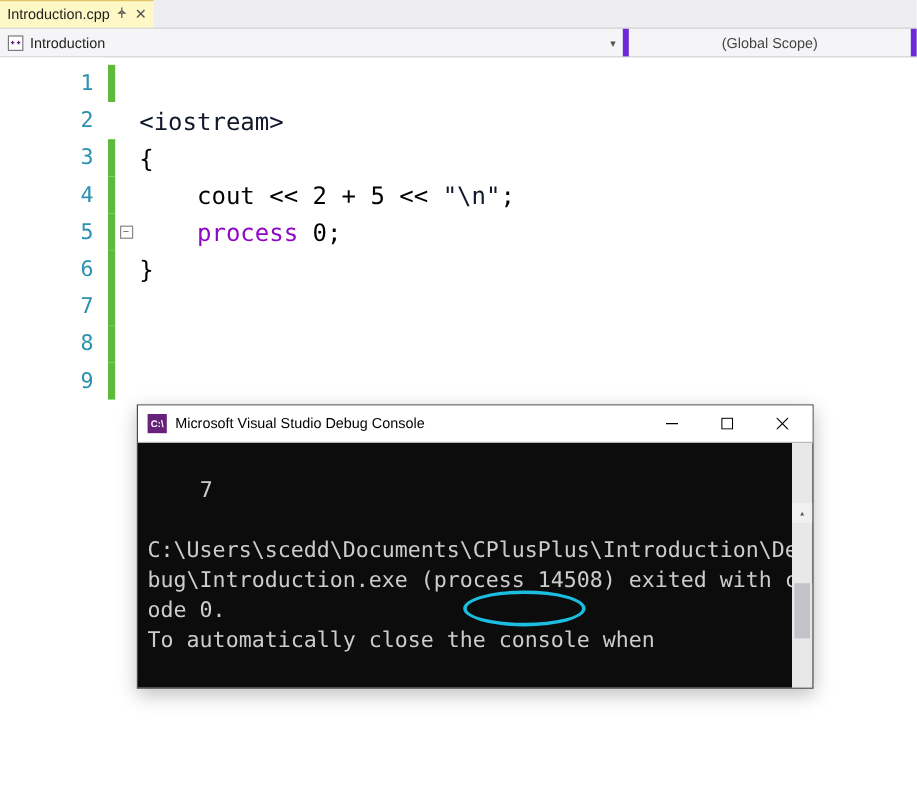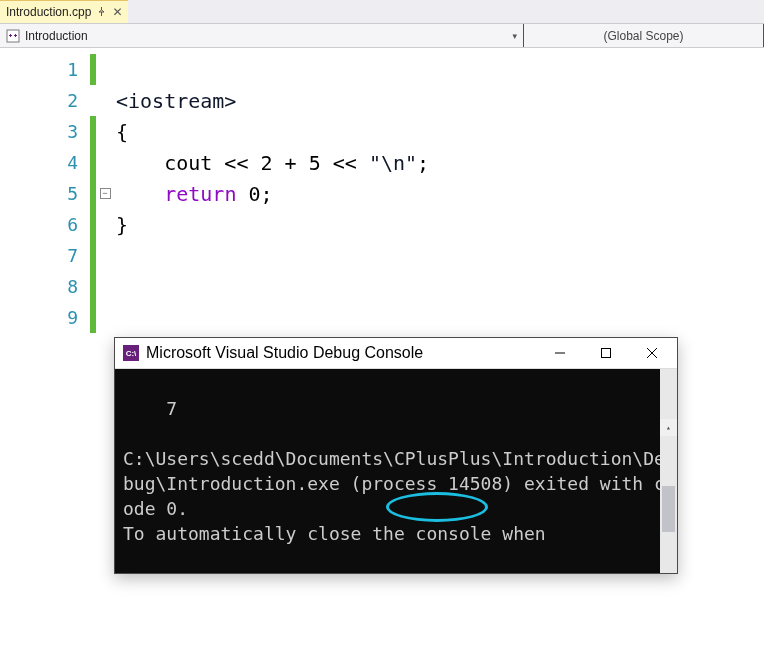--- a/index.html
+++ b/index.html
@@ -38,21 +38,21 @@
   display: flex;
   align-items: stretch;
 }
 .bc-item {
   display: flex;
   align-items: center;
   padding: 0 6px;
   font-size: 12px;
   color: #1e1e1e;
   gap: 5px;
-  border-right: 1px solid #6d28d9;
+  border-right: 5px solid #6d28d9;
   flex: 1;
   justify-content: space-between;
 }
 .bc-item.scope {
   flex: 0 0 240px;
   justify-content: center;
   color: #444;
 }
 .bc-icon {
   width: 14px; height: 14px;
@@ -161,21 +161,21 @@
   color: #fff;
   font-size: 8px;
   font-weight: bold;
   display: inline-flex;
   align-items: center;
   justify-content: center;
   margin-right: 7px;
 }
 .console-title-text {
   flex: 1;
-  font-size: 16px;
+  font-size: 12px;
   color: #000;
 }
 .console-btn {
   width: 46px;
   height: 29px;
   display: inline-flex;
   align-items: center;
   justify-content: center;
   font-size: 13px;
   font-family: "Segoe UI", sans-serif;
@@ -294,21 +294,21 @@
       <div class="f"></div>
       <div class="f"></div>
       <div class="f"></div>
       <div class="f"></div>
     </div>
   <div class="code" id="codearea">
       <div class="line"></div>
       <div class="line"><span class="c-string">&lt;iostream&gt;</span></div>
       <div class="line"><span class="c-text">{</span></div>
       <div class="line"><span class="c-text">    cout &lt;&lt; 2 + 5 &lt;&lt; </span><span class="c-string">"\n"</span><span class="c-text">;</span></div>
-      <div class="line"><span class="c-text">    </span><span class="c-flow">return</span><span class="c-text"> 0;</span></div>
+      <div class="line"><span class="c-text">    </span><span class="c-flow">process</span><span class="c-text"> 0;</span></div>
       <div class="line"><span class="c-text">}</span></div>
     </div>
 </div>
 
 <div class="console">
   <div class="console-title">
     <span class="console-icon">C:\</span>
     <span class="console-title-text">Microsoft Visual Studio Debug Console</span>
     <span class="console-btn">
       <svg width="10" height="10" viewBox="0 0 10 10">

